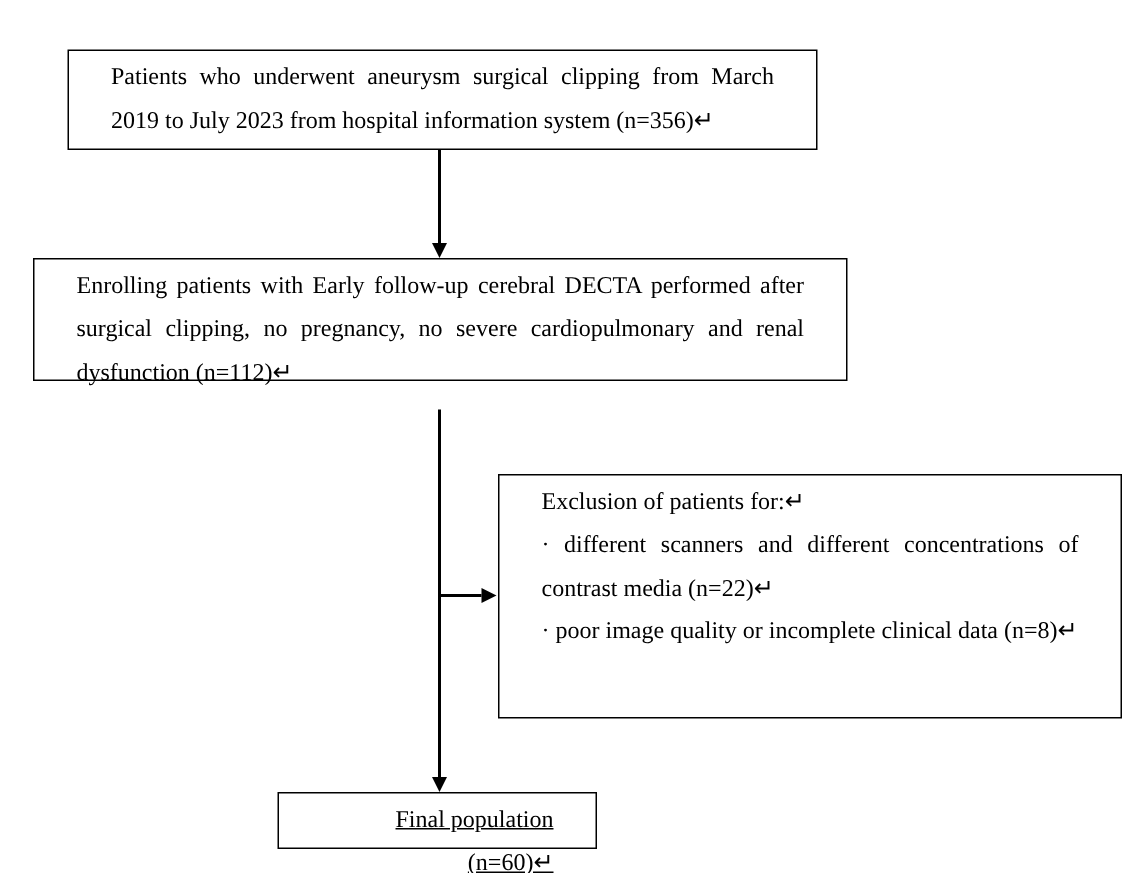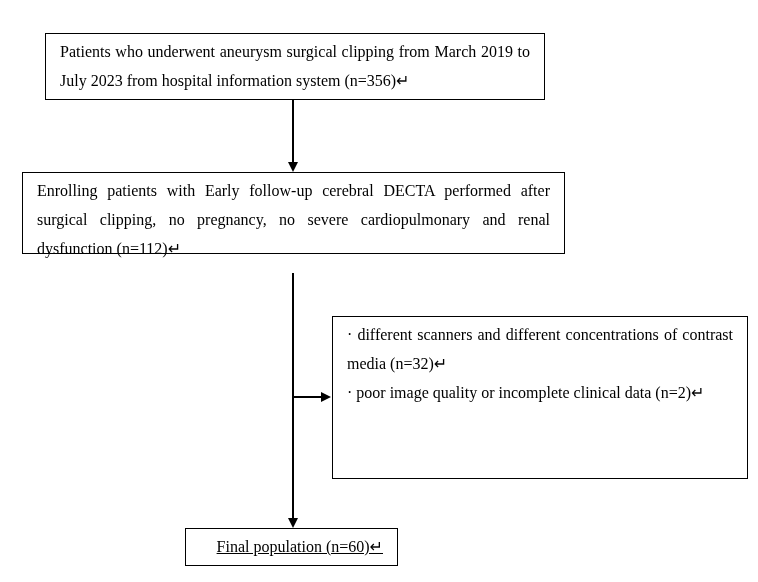--- a/index.html
+++ b/index.html
@@ -15,21 +15,21 @@
     font-family: "Liberation Serif", serif;
     font-size: 16px;
     color: #000000;
     overflow: hidden;
   }
   .box {
     position: absolute;
     border: 1px solid #000000;
     background: #ffffff;
     box-sizing: border-box;
-    padding: 4px 14px;
+    padding: 4px 28px;
     line-height: 1.8;
   }
   .box p {
     margin: 0;
     text-align: justify;
   }
   #box-initial {
     left: 45px; top: 33px; width: 500px; height: 67px;
   }
   #box-enrolled {
@@ -98,21 +98,22 @@
     <p>Enrolling patients with Early follow-up cerebral DECTA performed after surgical clipping, no pregnancy, no severe cardiopulmonary and renal dysfunction (n=112)↵</p>
   </div>
 
   <div class="line" id="line-enrolled-to-final"></div>
   <div class="arrowhead-down" id="arrowhead-final"></div>
 
   <div class="line" id="line-branch-exclusion"></div>
   <div class="arrowhead-right" id="arrowhead-exclusion"></div>
 
   <div class="box" id="box-exclusion">
-    <p>· different scanners and different concentrations of contrast media (n=32)↵</p>
-    <p>· poor image quality or incomplete clinical data (n=2)↵</p>
+    <p>Exclusion of patients for:↵</p>
+    <p>· different scanners and different concentrations of contrast media (n=22)↵</p>
+    <p>· poor image quality or incomplete clinical data (n=8)↵</p>
   </div>
 
   <div class="box" id="box-final">
     <p>Final population (n=60)↵</p>
   </div>
 
 </div>
 
 </body></html>

